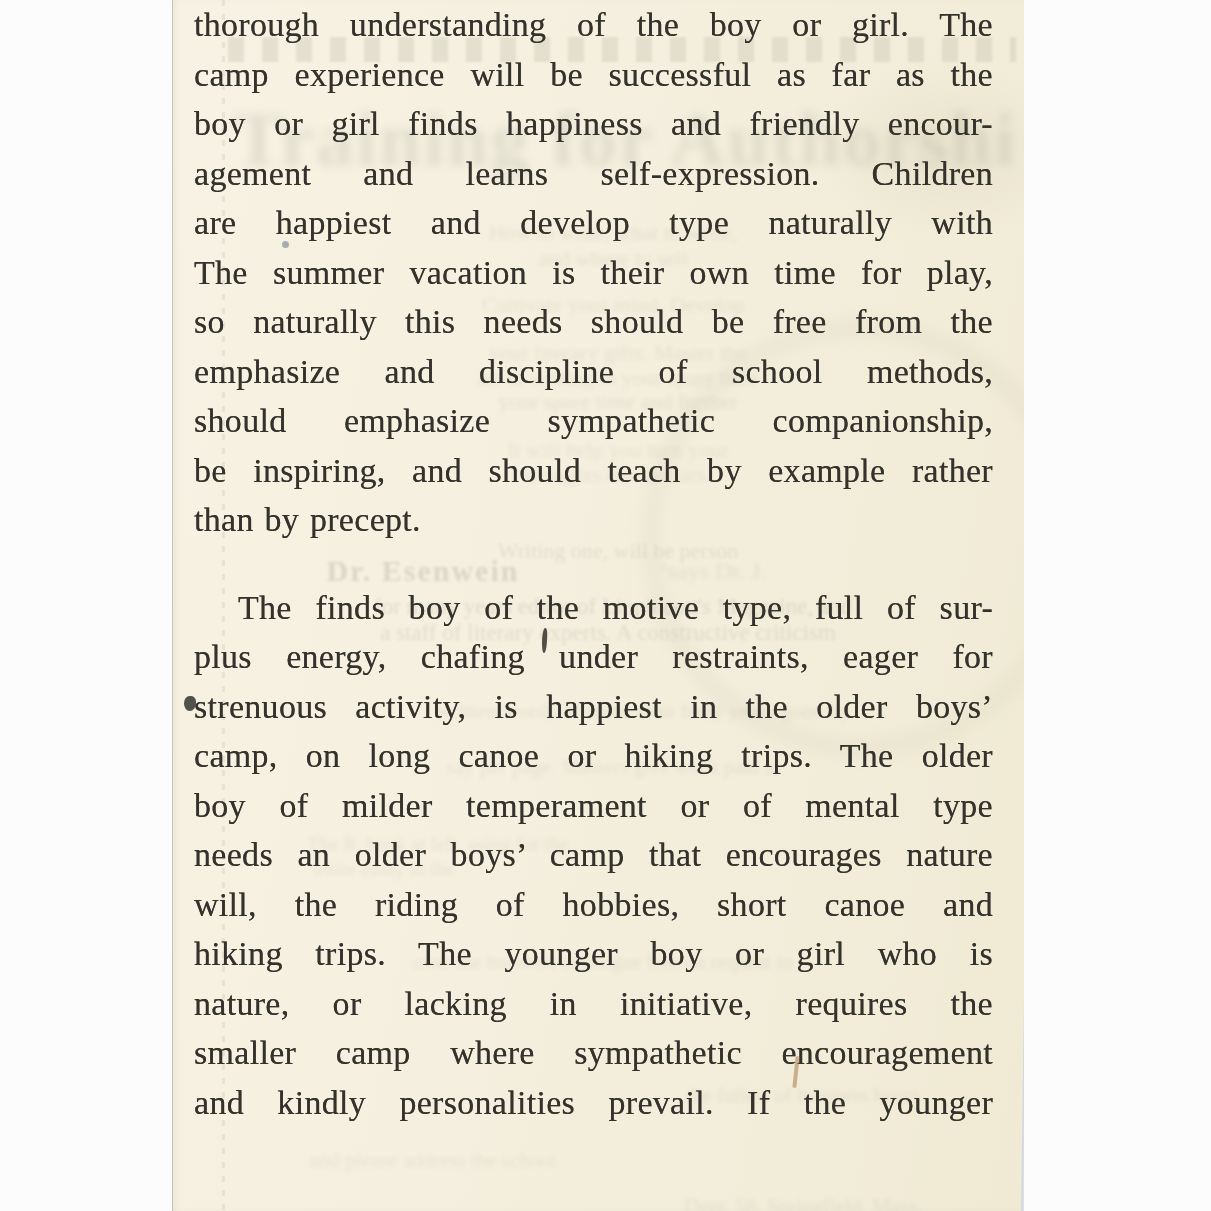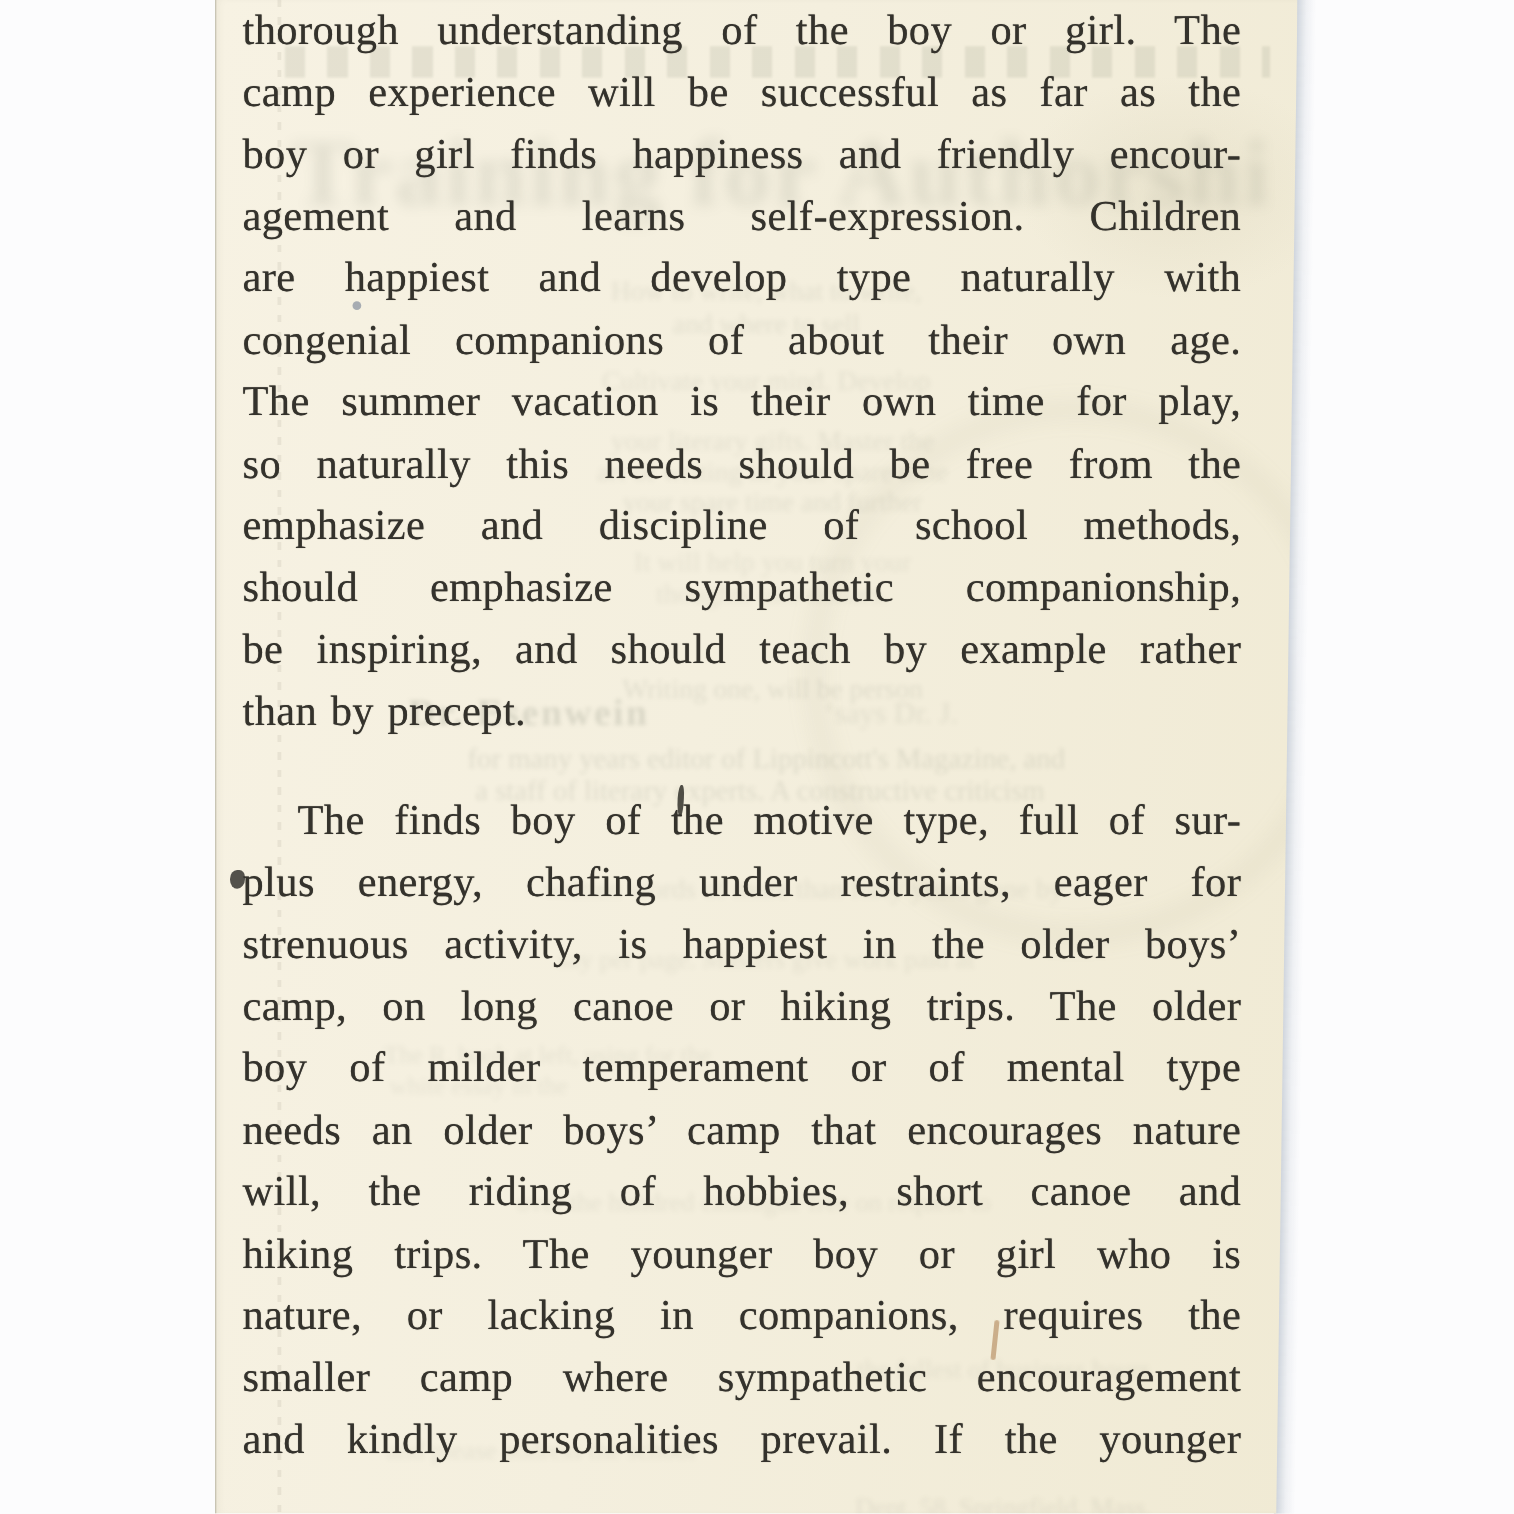--- a/index.html
+++ b/index.html
@@ -1,21 +1,21 @@
 <!DOCTYPE html>
 <html><head>
 <meta charset="utf-8">
 <style>
   html, body { margin: 0; padding: 0; }
   body {
     width: 1211px; height: 1211px; overflow: hidden;
     background: #fcfcfd;
     font-family: "Liberation Serif", serif;
   }
-  .scene { position: relative; width: 1211px; height: 1211px; overflow: hidden; }
+  .scene { position: relative; width: 1024px; height: 1211px; overflow: hidden; }
 
   
   .edge-shadow {
     position: absolute; left: 1036px; top: 0; width: 17px; height: 1211px;
     transform: skewX(-0.8deg); transform-origin: top left;
     background: linear-gradient(to right, rgba(128,144,163,0.42), rgba(128,144,163,0.10) 55%, rgba(128,144,163,0));
     filter: blur(0.6px);
   }
 
   
@@ -126,38 +126,37 @@
 
     <div class="fold-line"></div>
 
     <div class="text-layer">
       <div class="para para1">
           <div class="line">thorough understanding of the boy or girl.  The</div>
           <div class="line">camp experience will be successful as far as the</div>
           <div class="line">boy or girl finds happiness and friendly encour-</div>
           <div class="line">agement and learns self-expression.  Children</div>
           <div class="line">are happiest and develop type naturally with</div>
-          <div class="line">congenial companions of about their own age.</div>
           <div class="line">The summer vacation is their own time for play,</div>
           <div class="line">so naturally this needs should be free from the</div>
           <div class="line">emphasize and discipline of school methods,</div>
           <div class="line">should emphasize sympathetic companionship,</div>
           <div class="line">be inspiring, and should teach by example rather</div>
           <div class="line no-just">than by precept.</div>
         </div>
       <div class="para para2">
           <div class="line indent">The finds boy of the motive type, full of sur-</div>
           <div class="line">plus energy, chafing under restraints, eager for</div>
           <div class="line">strenuous activity, is happiest in the older boys’</div>
           <div class="line">camp, on long canoe or hiking trips.  The older</div>
           <div class="line">boy of milder temperament or of mental type</div>
           <div class="line">needs an older boys’ camp that encourages nature</div>
           <div class="line">will, the riding of hobbies, short canoe and</div>
           <div class="line">hiking trips.  The younger boy or girl who is</div>
-          <div class="line">nature, or lacking in companions, requires the</div>
+          <div class="line">nature, or lacking in initiative, requires the</div>
           <div class="line">smaller camp where sympathetic encouragement</div>
           <div class="line">and kindly personalities prevail.  If the younger</div>
         </div>
     </div>
 
     <div class="ink-mark-tall"></div>
     <div class="ink-blot"></div>
     <div class="blue-speck"></div>
     <div class="scratch"></div>
 

